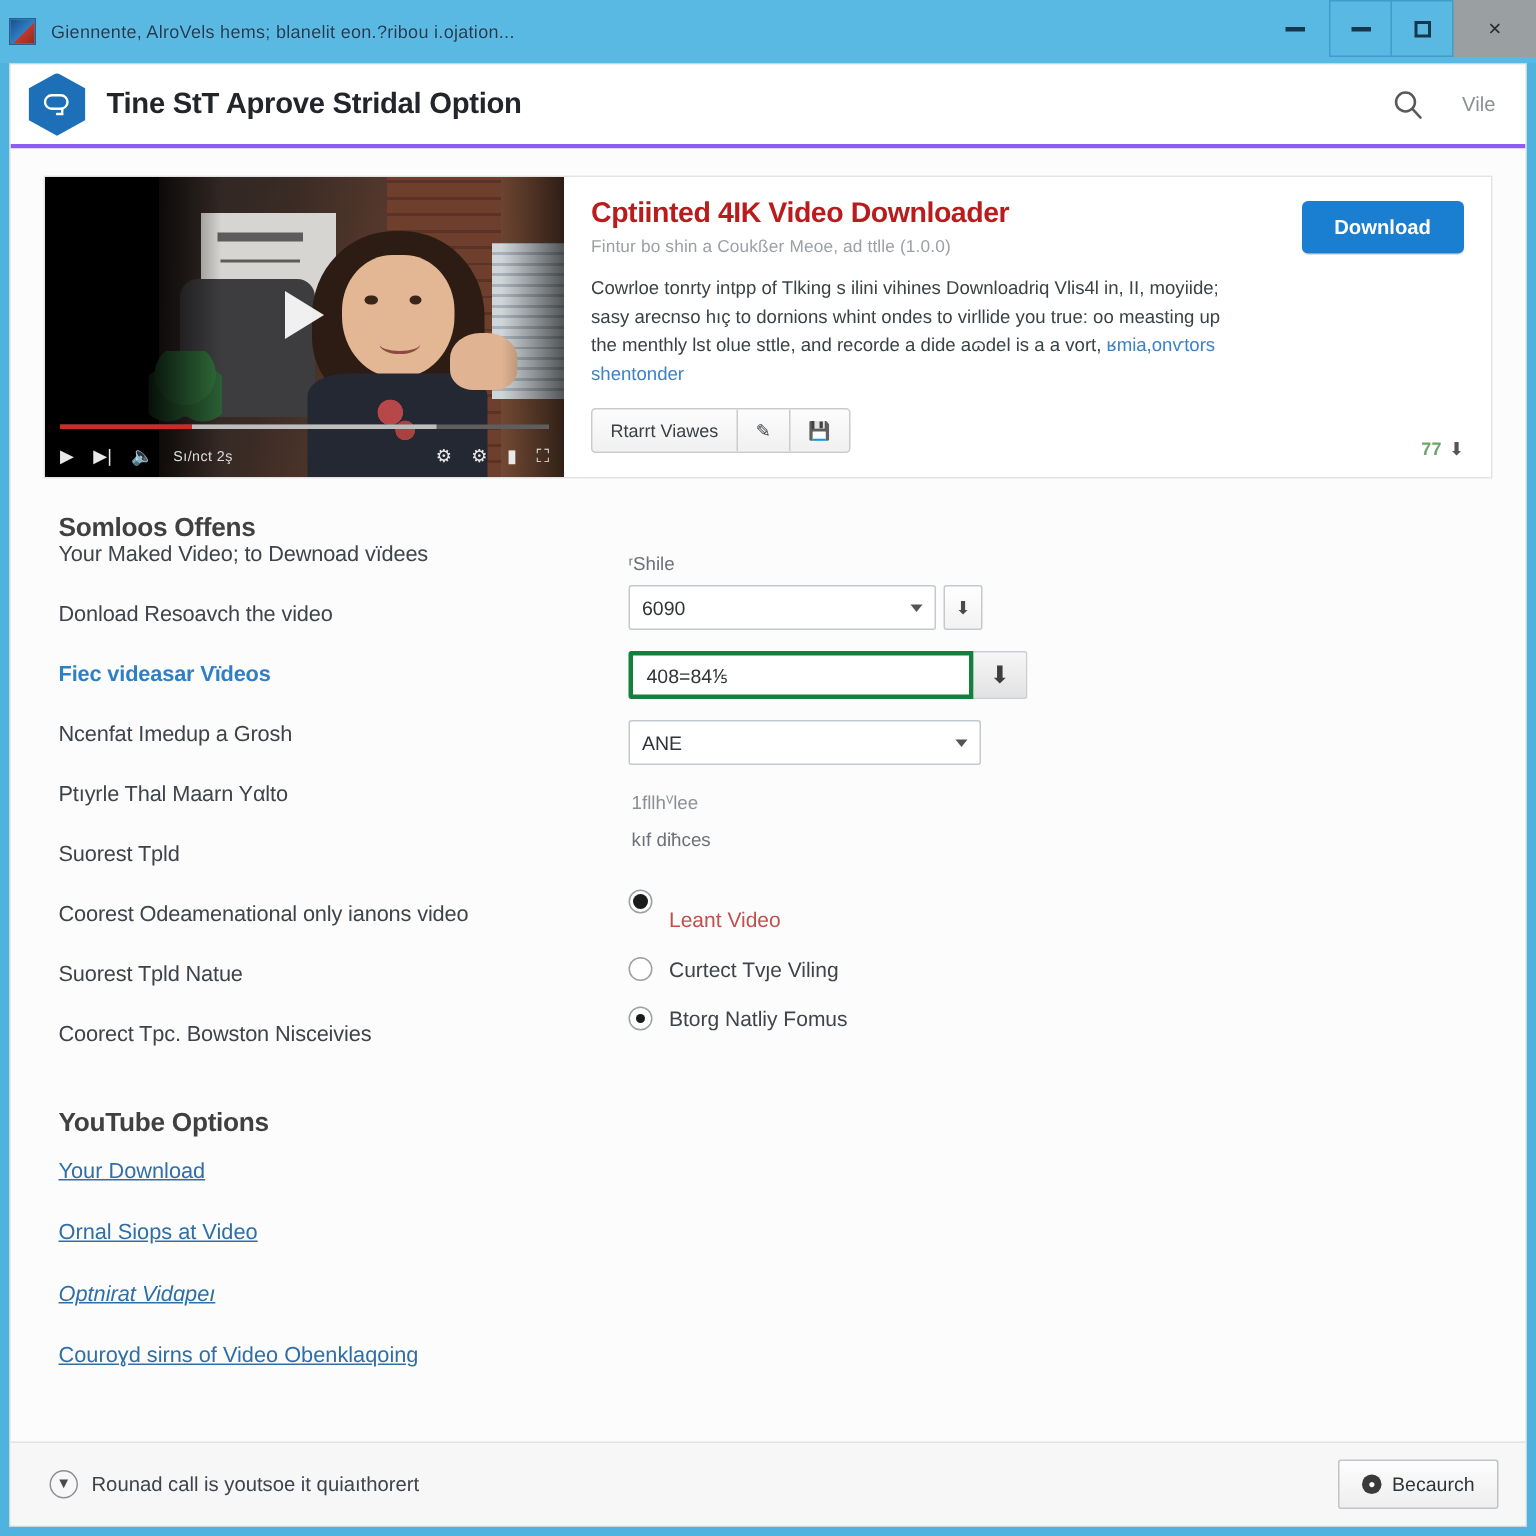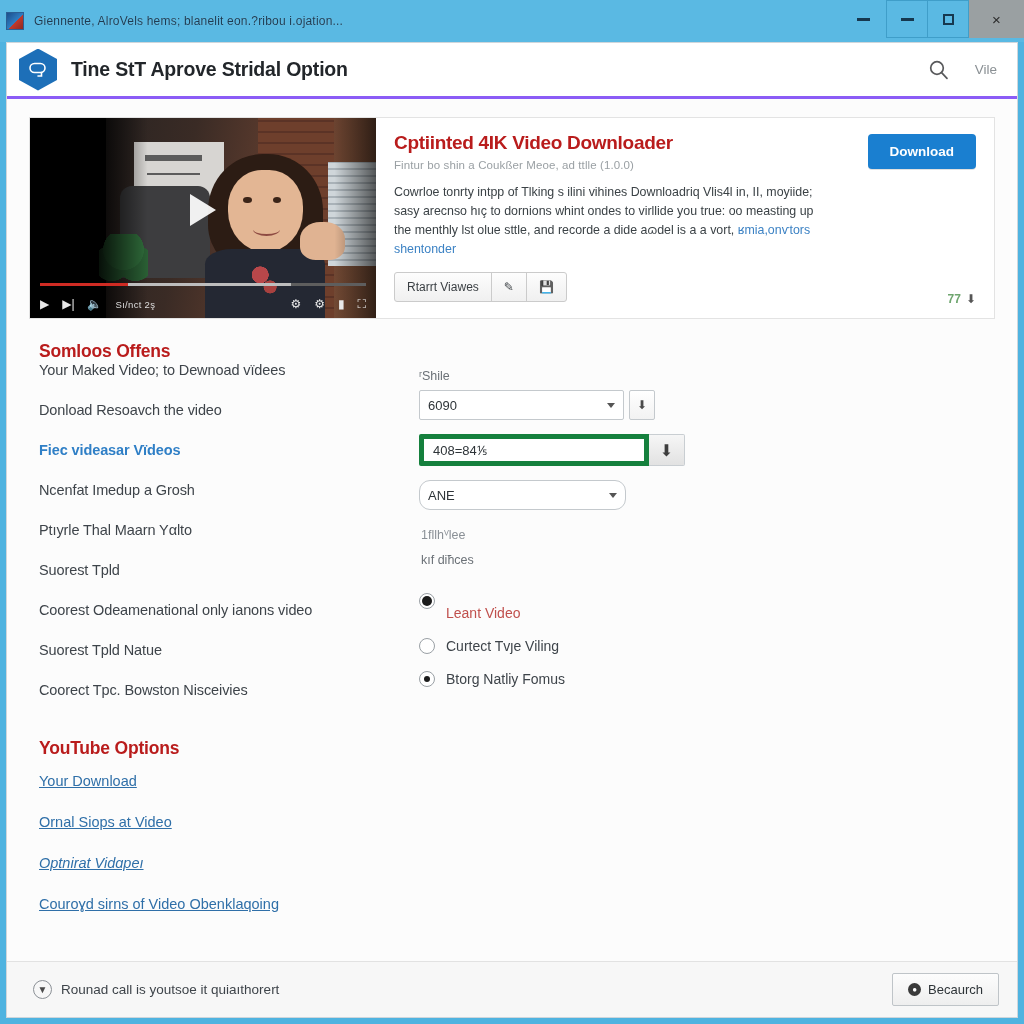--- a/index.html
+++ b/index.html
@@ -174,49 +174,49 @@
     background:linear-gradient(#fdfdfd,#f0f0f0); }
   #btngroup .seg { padding:7px 12px; font-size:12px; color:#3a3f43;
     border-right:1px solid #cbcbcb; display:flex; align-items:center; justify-content:center; cursor:pointer; }
   #btngroup .seg:last-child { border-right:none; }
   #dlcount { position:absolute; right:18px; bottom:12px; font-size:12px;
     color:#6fa66f; font-weight:bold; display:flex; align-items:center; gap:5px; }
   #dlcount .ic { color:#555; font-weight:normal; }
 
   
   #options { padding:22px 22px 0 32px; display:flex; }
-  .sec-title { font-size:17.5px; font-weight:bold; color:#b91c1c; letter-spacing:-.2px; }
+  .sec-title { font-size:17.5px; font-weight:bold; color:#404040; letter-spacing:-.2px; }
   #opt-left { flex:0 0 380px; }
   #opt-left ul { list-style:none; }
   #opt-left li { font-size:14.5px; color:#3e444a; margin-bottom:24px; letter-spacing:-.1px; }
   #opt-left li.blue { color:#2f7fc6; font-weight:bold; }
   #opt-right { flex:1 1 auto; padding-top:28px; }
   .field-label { font-size:12.5px; color:#6b7177; margin-bottom:7px; }
   .row { display:flex; align-items:center; margin-bottom:14px; }
   .sel {
     width:205px; height:30px; border:1px solid #c4c9cd; background:#fff;
     display:flex; align-items:center; padding:0 8px; font-size:13px; color:#2e3438;
     border-radius:2px;
   }
   .sel .caret { margin-left:auto; width:0;height:0;
     border-left:4.5px solid transparent;border-right:4.5px solid transparent;border-top:5px solid #555; }
   .mini-btn {
     width:26px;height:30px;margin-left:5px;border:1px solid #c4c9cd;background:linear-gradient(#fff,#f2f2f2);
     display:flex;align-items:center;justify-content:center;font-size:12px;color:#4a4a4a;border-radius:2px;
   }
   .txt {
-    width:230px;height:32px;border:5px solid #15803d;background:#fff;
+    width:230px;height:32px;border:3px solid #15803d;background:#fff;
     display:flex;align-items:center;padding:0 9px;font-size:13px;color:#2e3438;border-radius:2px 0 0 2px;
   }
   .big-btn {
     width:36px;height:32px;border:1px solid #c9ced2;border-left:none;
     background:linear-gradient(#f6f6f6,#e2e2e2);display:flex;align-items:center;justify-content:center;
     font-size:16px;color:#3d3d3d;border-radius:0 2px 2px 0;
   }
-  .sel.narrow { width:207px;border-radius:11px; }
+  .sel.narrow { width:235px; }
   .small-label { font-size:12.5px; color:#8a9096; margin:16px 0 10px 2px; }
   .small-label2 { font-size:12.5px; color:#6b7177; margin:0 0 14px 2px; }
   .radio-row { display:flex; align-items:center; gap:11px; margin-bottom:17px; }
   .radio {
     width:16px;height:16px;border-radius:50%;border:1px solid #9aa0a5;background:#fff;
     display:flex;align-items:center;justify-content:center;flex:0 0 16px;
   }
   .radio .dot { width:10px;height:10px;border-radius:50%;background:#1b1b1b; }
   .radio .dot.small { width:6px;height:6px; }
   .radio-label { font-size:14px; color:#3e444a; }

